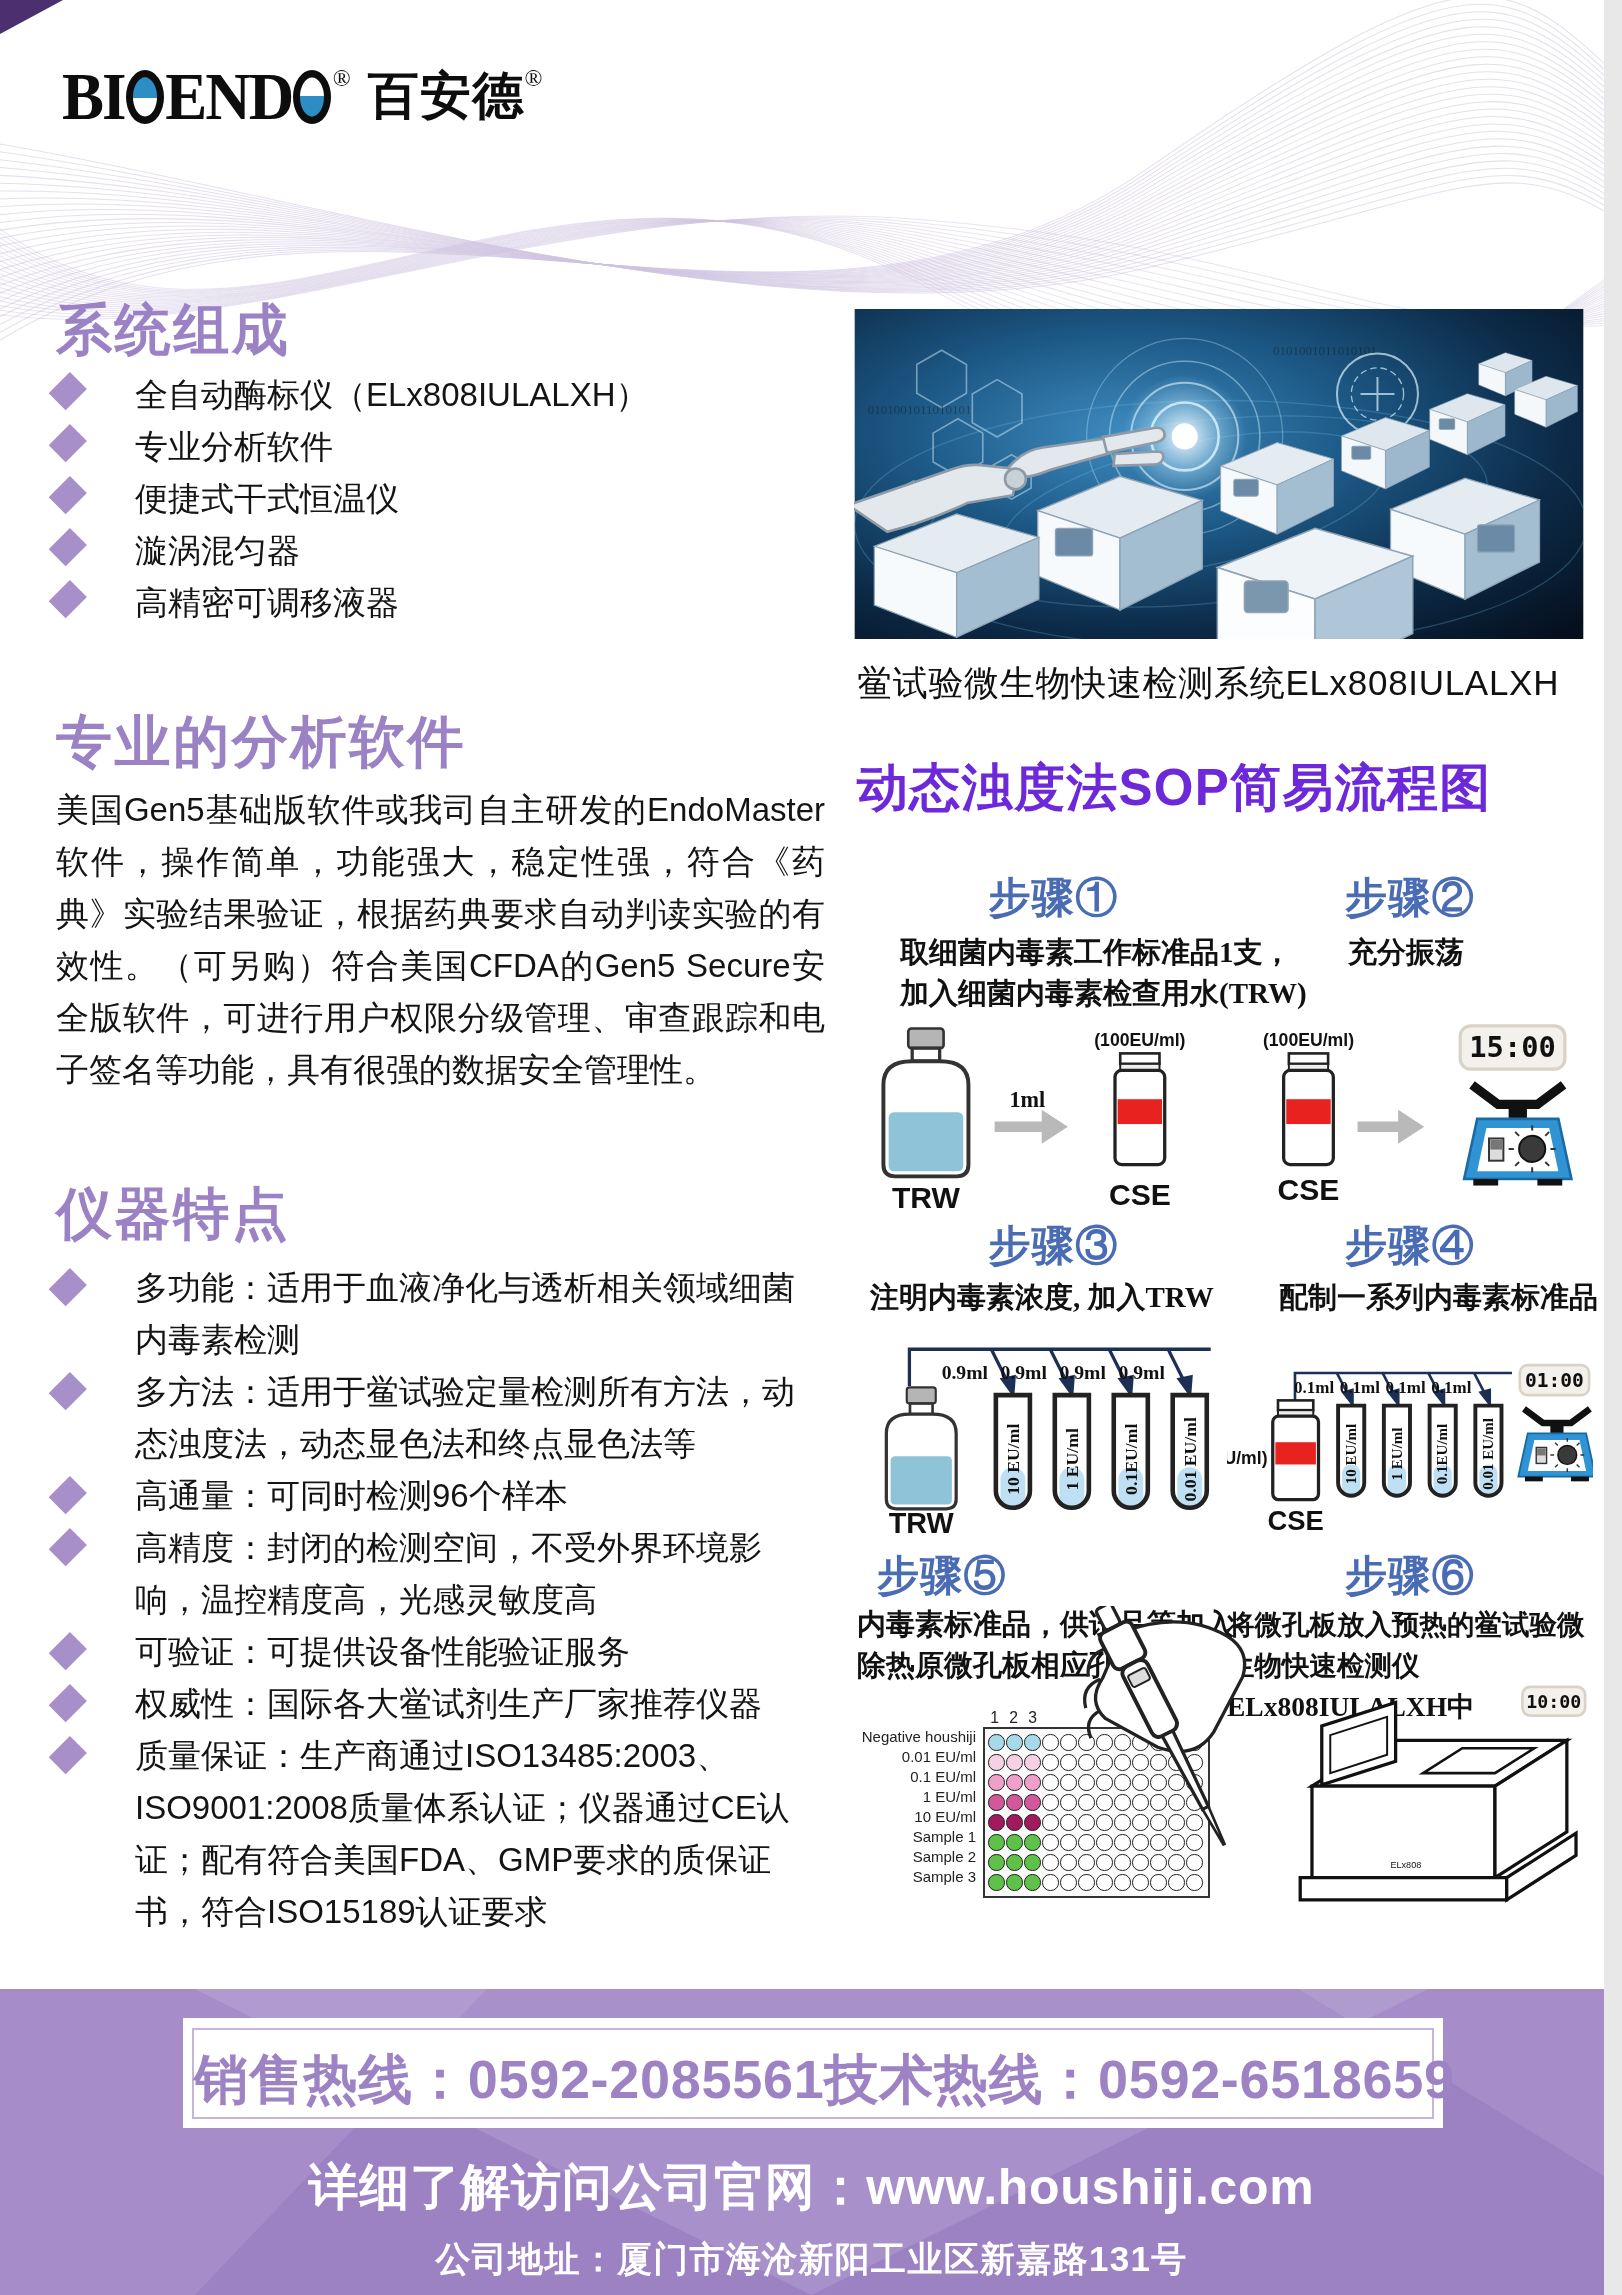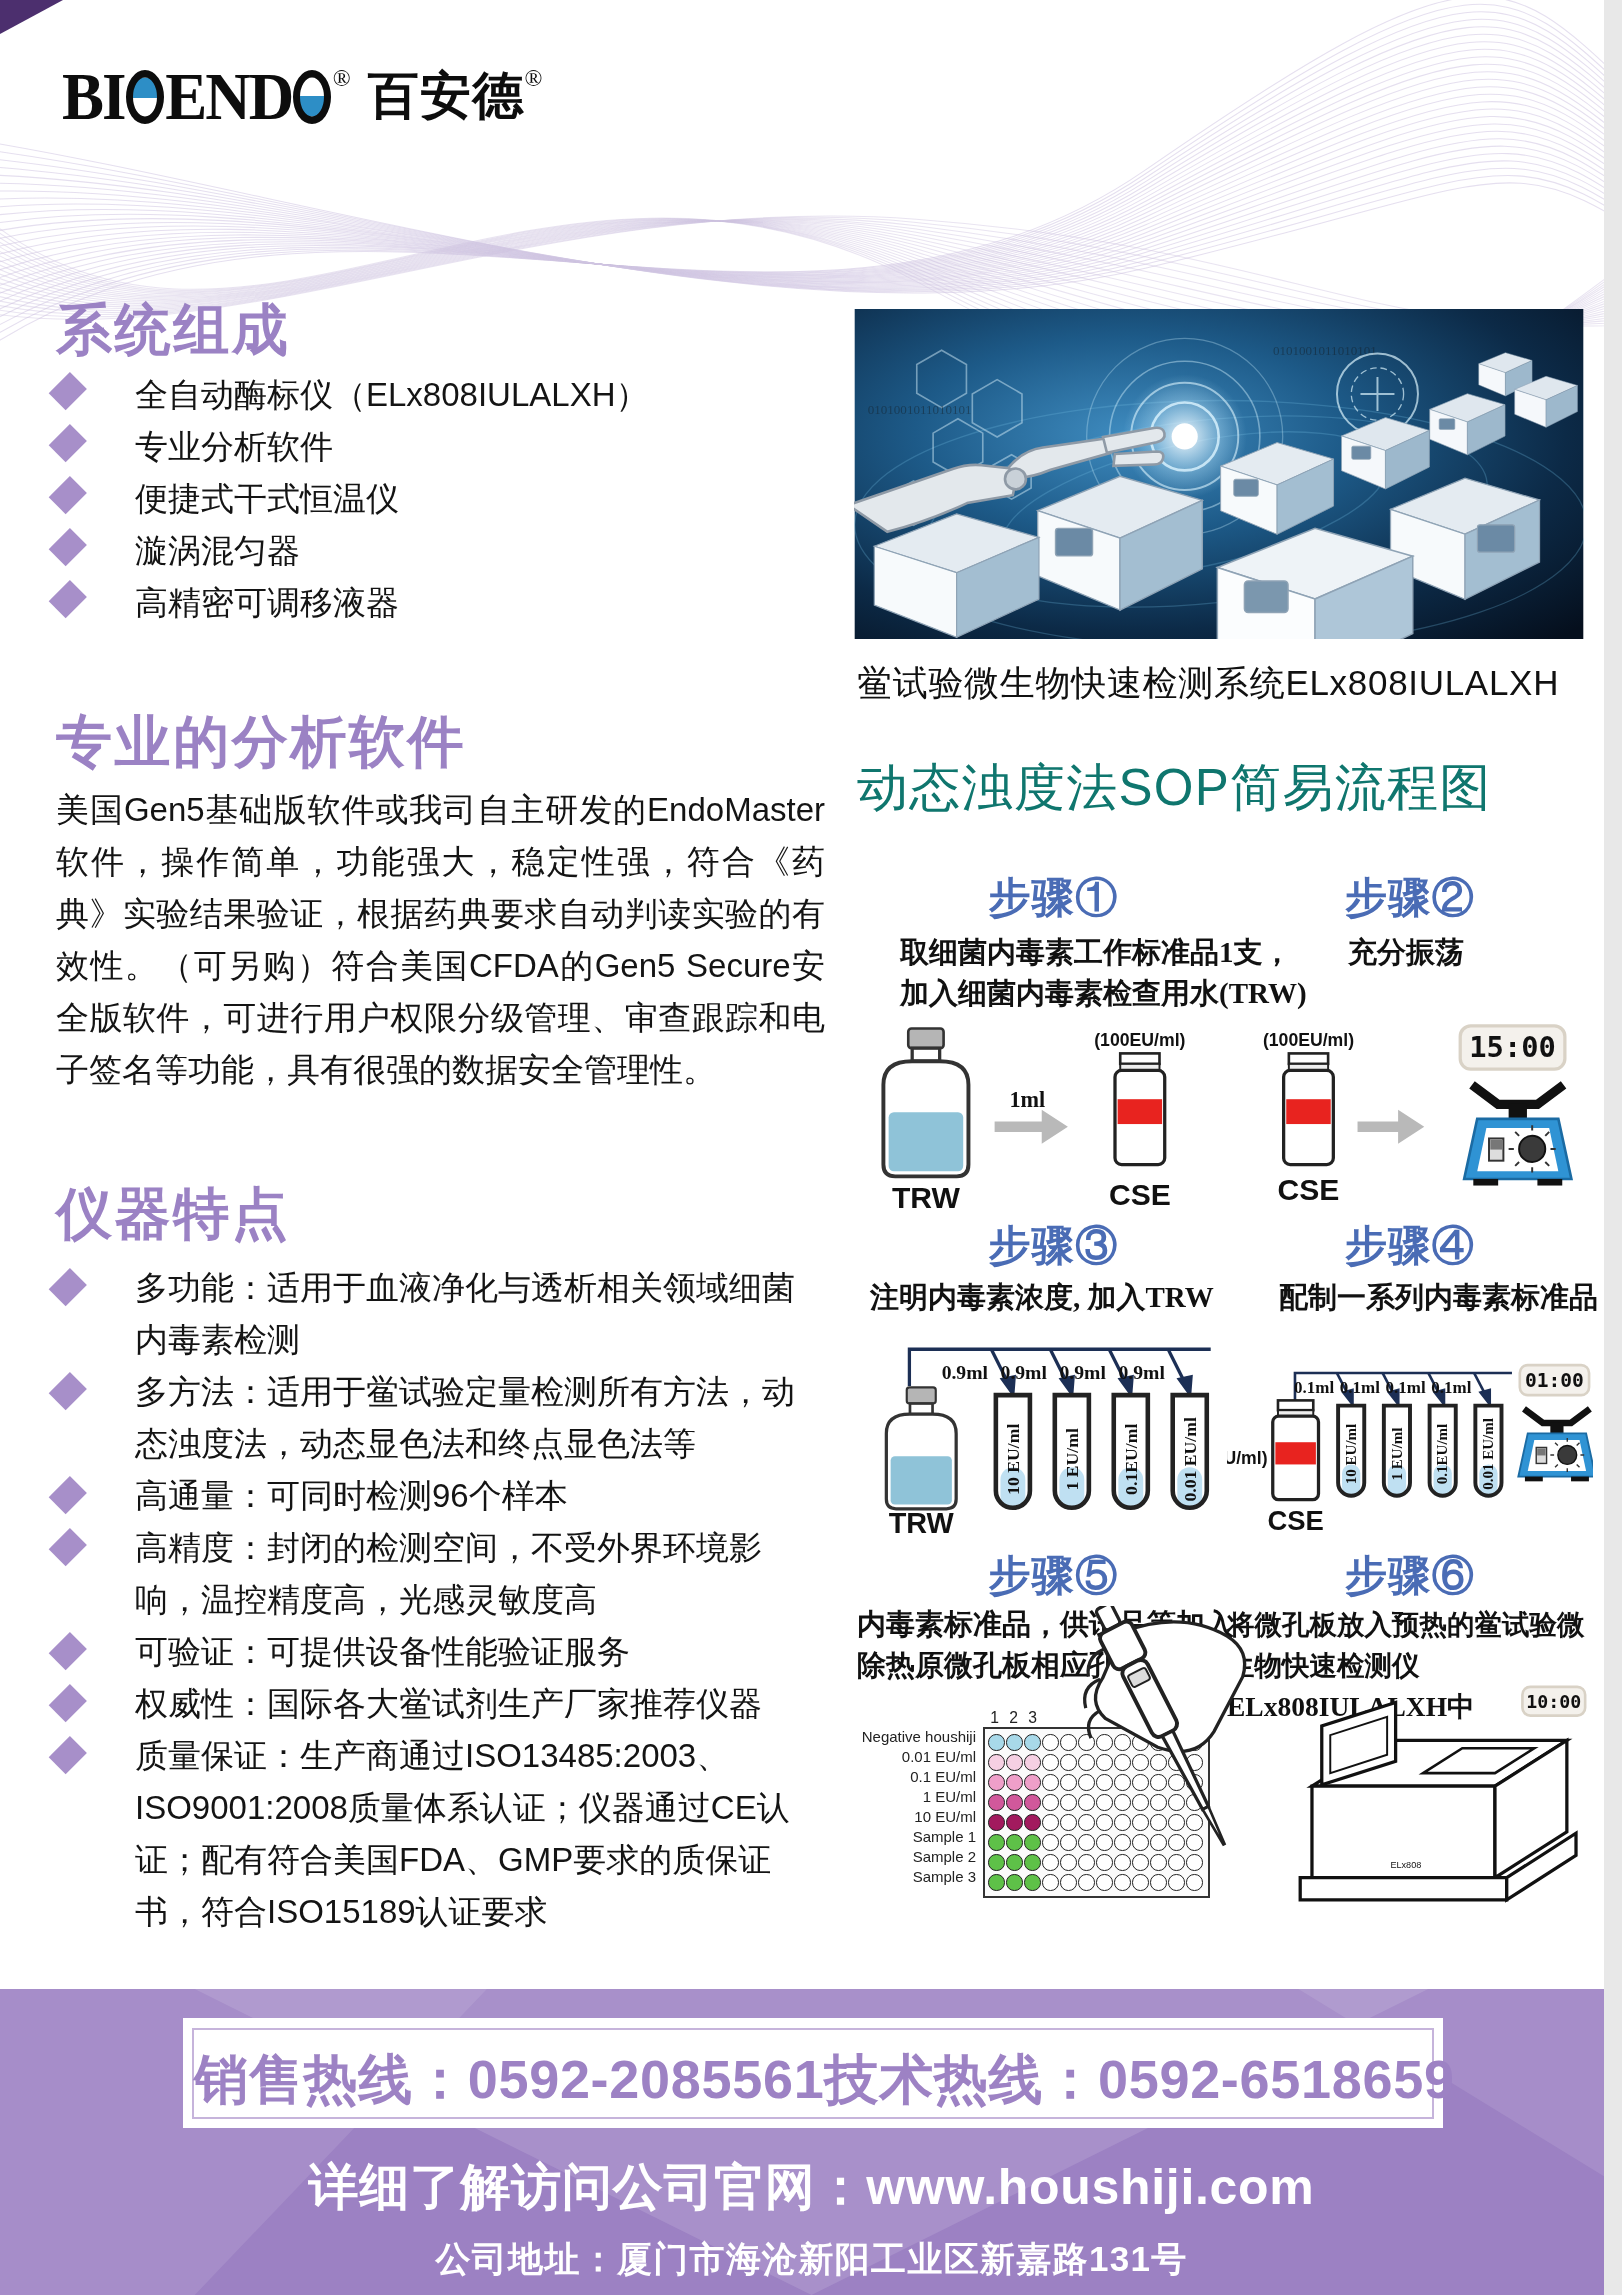--- a/index.html
+++ b/index.html
@@ -29,21 +29,21 @@
   .sys-item{position:relative;padding-left:79px;font-size:33px;color:#141414;height:52px;line-height:41px;}
   .dia{position:absolute;left:0;top:5.2px;width:23.6px;height:23.6px;background:#a78fc9;
        transform:rotate(45deg) scaleY(1.25);}
   .para{font-size:33px;line-height:52px;color:#141414;text-align:justify;margin:0;}
   .feat-item{position:relative;padding-left:79px;font-size:33px;color:#141414;line-height:52px;}
   .feat-item .dia{top:13px;}
   
   .hero{position:absolute;left:854px;top:309px;width:730px;height:330px;z-index:3;overflow:hidden;}
   .caption{position:absolute;left:857px;top:660px;width:733px;font-size:35px;color:#111;
       letter-spacing:0.7px;z-index:3;white-space:nowrap;}
-  .sop-h{position:absolute;left:857px;top:754px;font-size:51px;font-weight:400;color:#0f766e;
+  .sop-h{position:absolute;left:857px;top:754px;font-size:51px;font-weight:700;color:#6d28d9;
       letter-spacing:1.3px;z-index:3;}
   .step-label{position:absolute;font-size:42px;font-weight:bold;color:#4a6cb5;z-index:3;
       font-family:"Liberation Serif", serif;letter-spacing:1.3px;}
   .step-desc{position:absolute;font-size:29px;font-weight:bold;color:#111;z-index:3;
       font-family:"Liberation Serif", serif;line-height:41px;}
   .dsvg{position:absolute;z-index:3;}
   
   #plate{position:absolute;left:857px;top:1709px;z-index:3;font-family:"Liberation Sans",sans-serif;}
   #plate-cols{margin-left:128px;display:flex;height:18.3px;font-size:15.7px;color:#222;}
   #plate-cols span{width:19px;text-align:center;}
@@ -271,21 +271,21 @@
     </svg>
   </div>
   <div class="caption">鲎试验微生物快速检测系统ELx808IULALXH</div>
 
   <div class="sop-h">动态浊度法SOP简易流程图</div>
 
   <div class="step-label" style="left:857px;top:870px;width:393px;text-align:center;">步骤①</div>
   <div class="step-label" style="left:1227px;top:870px;width:366px;text-align:center;">步骤②</div>
   <div class="step-label" style="left:857px;top:1218px;width:393px;text-align:center;">步骤③</div>
   <div class="step-label" style="left:1227px;top:1218px;width:366px;text-align:center;">步骤④</div>
-  <div class="step-label" style="left:857px;top:1548px;width:393px;text-align:center;">步骤⑤</div>
+  <div class="step-label" style="left:877px;top:1548px;width:393px;">步骤⑤</div>
   <div class="step-label" style="left:1227px;top:1548px;width:366px;text-align:center;">步骤⑥</div>
 
   <div class="step-desc" style="left:900px;top:932px;width:419px;">取细菌内毒素工作标准品1支，加入细菌内毒素检查用水(TRW)</div>
   <div class="step-desc" style="left:1348px;top:932px;width:236px;">充分振荡</div>
   <div class="step-desc" style="left:870px;top:1277px;width:393px;">注明内毒素浓度, 加入TRW</div>
   <div class="step-desc" style="left:1279px;top:1277px;width:340px;">配制一系列内毒素标准品</div>
   <div class="step-desc" style="left:857px;top:1604px;width:380px;">内毒素标准品，供试品等加入除热原微孔板相应孔中</div>
   <div class="step-desc" style="left:1227px;top:1604px;width:366px;font-size:27.5px;">将微孔板放入预热的鲎试验微生物快速检测仪ELx808IULALXH中</div>
 
   <svg class="dsvg" style="left:857px;top:1022px;" width="393" height="193" viewBox="0 0 600 295">

